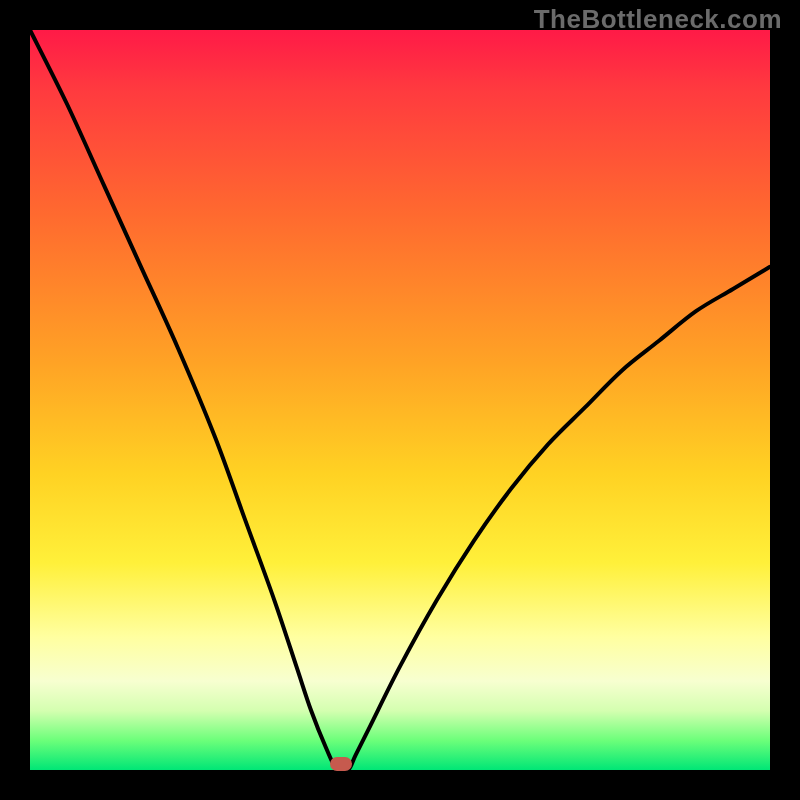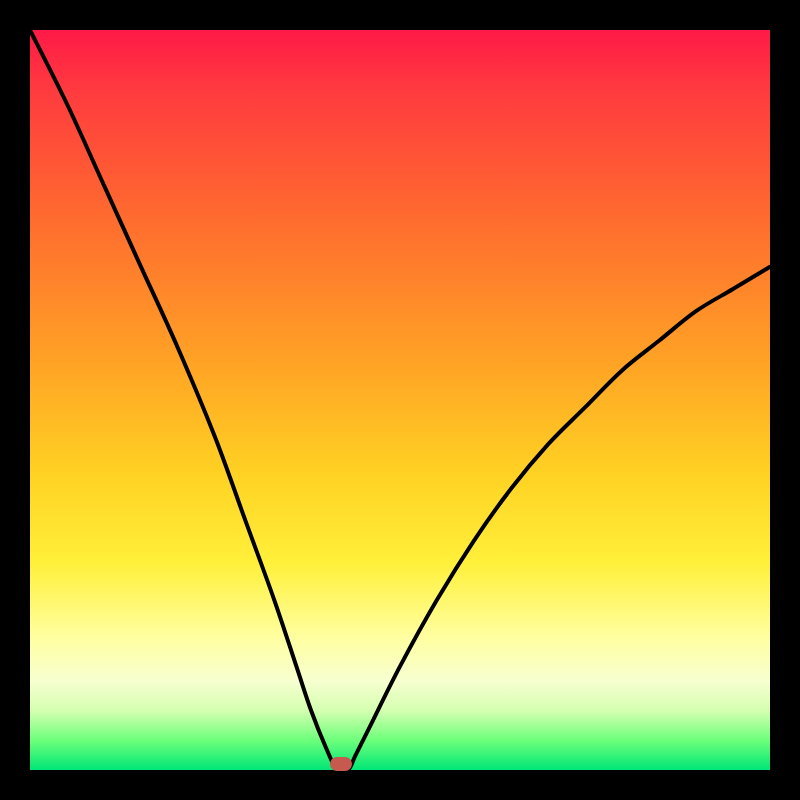--- a/index.html
+++ b/index.html
@@ -68,20 +68,21 @@
     width: 22px;
     height: 14px;
     border-radius: 8px;
     background: #c65a4e;
   }
 </style>
 </head>
 <body>
 
 <div class="frame">
+  <div class="watermark">TheBottleneck.com</div>
 
   <div class="plot-area">
     <svg class="curve-svg" viewBox="0 0 740 740" preserveAspectRatio="none">
       <path id="curve-path" class="curve-path" d="M 0 0 C 6.166666666666667 12.333333333333334 24.666666666666664 48.10000000000001 37 74 C 49.333333333333336 99.89999999999999 61.666666666666664 128.26666666666665 74 155.39999999999998 C 86.33333333333333 182.5333333333333 98.66666666666667 209.6666666666666 111 236.79999999999995 C 123.33333333333333 263.9333333333333 135.66666666666666 289.83333333333337 148 318.20000000000005 C 160.33333333333334 346.5666666666667 173.9 378.6333333333333 185 407 C 196.1 435.3666666666667 204.73333333333332 461.26666666666665 214.6 488.4 C 224.46666666666667 515.5333333333333 235.5666666666667 545.1333333333333 244.20000000000002 569.8 C 252.83333333333334 594.4666666666666 260.2333333333333 617.9 266.4 636.4 C 272.56666666666666 654.9 276.26666666666665 667.2333333333333 281.2 680.8 C 286.1333333333333 694.3666666666666 291.68333333333334 707.9333333333333 296 717.8 C 300.31666666666666 727.6666666666666 303.4 736.3 307.09999999999997 740 C 310.79999999999995 743.7 315.1166666666667 742.4666666666667 318.2 740 C 321.2833333333333 737.5333333333333 321.90000000000003 732.6 325.6 725.2 C 329.3 717.8000000000001 333.00000000000006 710.4000000000001 340.40000000000003 695.6 C 347.8 680.8 358.9 657.3666666666667 370 636.4 C 381.1 615.4333333333333 394.66666666666674 590.7666666666667 407.00000000000006 569.8 C 419.33333333333337 548.8333333333333 431.6666666666667 529.1 444 510.6 C 456.3333333333333 492.1 468.6666666666667 474.83333333333337 481 458.8 C 493.3333333333333 442.76666666666665 505.6666666666667 427.96666666666664 518 414.4 C 530.3333333333334 400.8333333333333 542.6666666666666 389.73333333333335 555 377.40000000000003 C 567.3333333333334 365.0666666666667 579.6666666666666 351.5 592 340.4 C 604.3333333333334 329.29999999999995 616.6666666666666 320.6666666666667 629 310.8 C 641.3333333333334 300.93333333333334 653.6666666666666 289.8333333333333 666 281.2 C 678.3333333333334 272.56666666666666 690.6666666666666 266.4 703 259 C 715.3333333333334 251.6 733.8333333333334 240.49999999999997 740 236.79999999999995"></path>
     </svg>
     <div id="min-marker" class="min-marker" style="left: 299.8px; top: 727.08px;"></div>
   </div>
 </div>
 
 </body></html>

